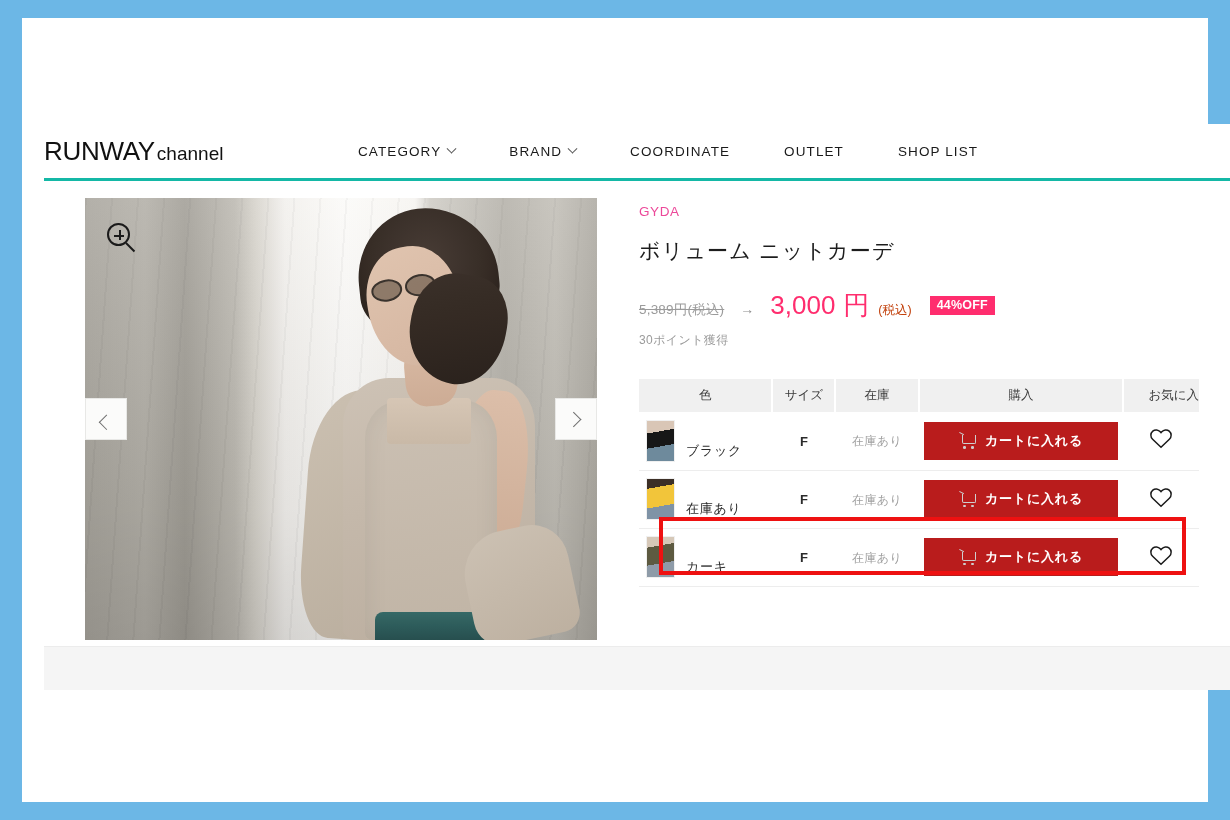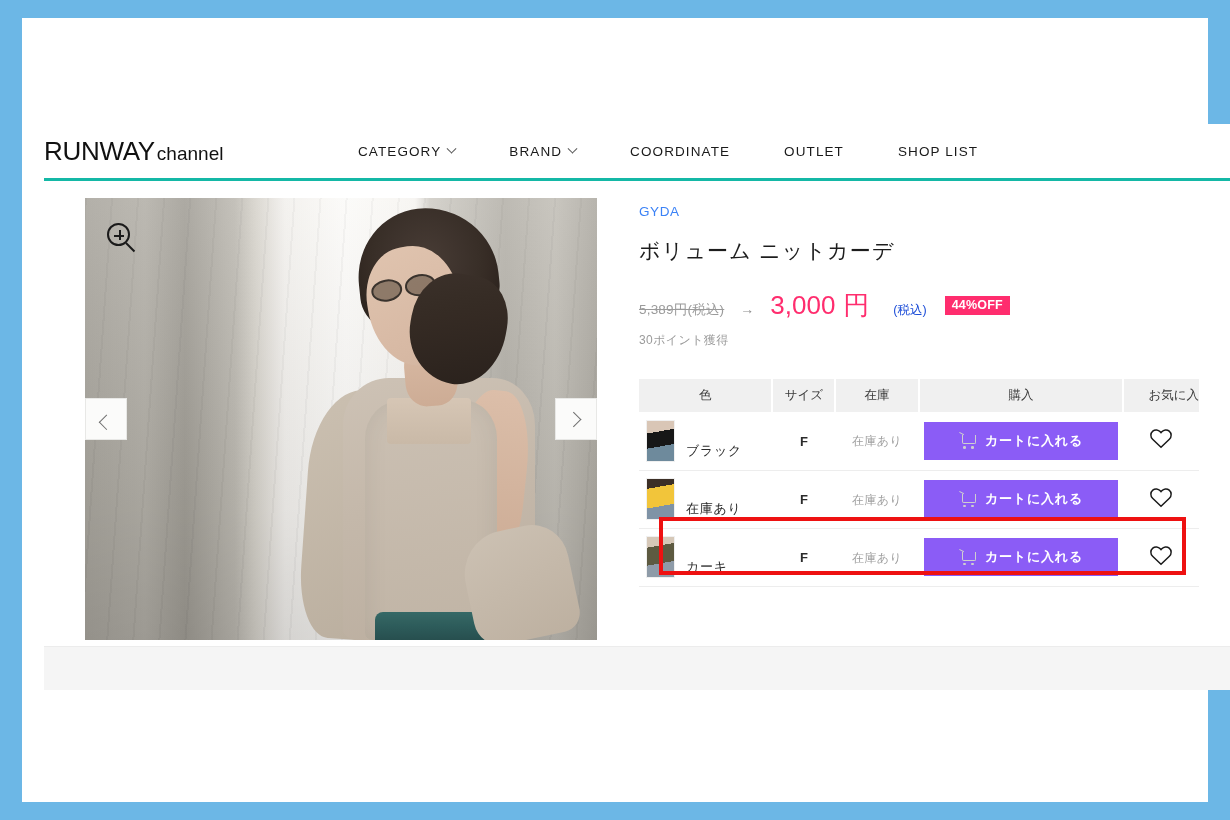--- a/index.html
+++ b/index.html
@@ -252,21 +252,21 @@
 
   
   .detail {
     flex: 1 1 auto;
     padding-left: 42px;
     padding-top: 6px;
     min-width: 0;
   }
   .brand-name {
     font-size: 13.5px;
-    color: #3b82f6;
+    color: #ec4899;
     letter-spacing: 0.6px;
     margin-bottom: 18px;
   }
   .product-title {
     font-size: 21px;
     color: #1d1d1d;
     letter-spacing: 1.2px;
     margin-bottom: 23px;
     font-weight: 400;
   }
@@ -284,22 +284,22 @@
   }
   .price-arrow { font-size: 14px; color: #8d8d8d; margin: 0 8px; }
   .price-new {
     font-size: 26px;
     color: #ff2d6e;
     letter-spacing: 0px;
     font-weight: 400;
   }
   .price-tax {
     font-size: 12.5px;
-    color: #1d4ed8;
-    margin-left: 16px;
+    color: #c2410c;
+    margin-left: 1px;
   }
   .off-badge {
     background: #ff2d6e;
     color: #fff;
     font-size: 12.5px;
     font-weight: bold;
     padding: 3px 7px 4px;
     margin-left: 10px;
     letter-spacing: 0.2px;
     line-height: 1;
@@ -351,21 +351,21 @@
   .size-txt  { font-size: 13px; color: #2b2b2b; font-weight: bold; }
   .stock-txt { font-size: 12px; color: #9e9e9e; letter-spacing: 0.4px; }
   .stock-out { font-size: 11.5px; color: #9e9e9e; letter-spacing: 0.3px; }
 
   .btn-cart {
     display: inline-flex;
     align-items: center;
     justify-content: center;
     gap: 9px;
     width: 194px; height: 38px;
-    background: #8b5cf6;
+    background: #b91c1c;
     color: #fff;
     font-size: 13px;
     letter-spacing: 0.8px;
     cursor: pointer;
     border: none;
     font-family: inherit;
     font-weight: bold;
   }
   .cart-ico { width: 17px; height: 15px; position: relative; display:inline-block; }
   .cart-ico::before {

